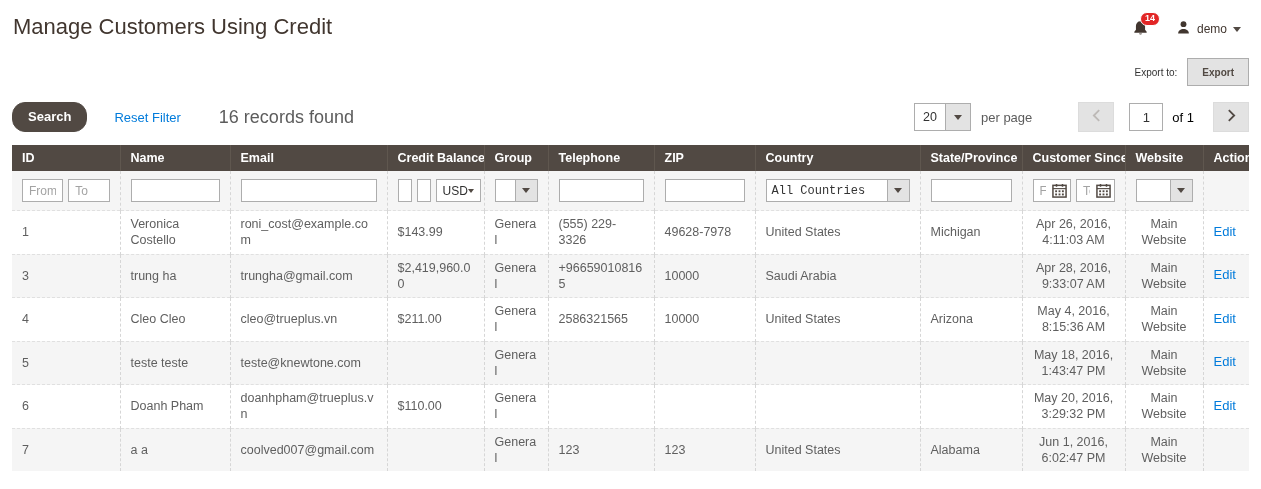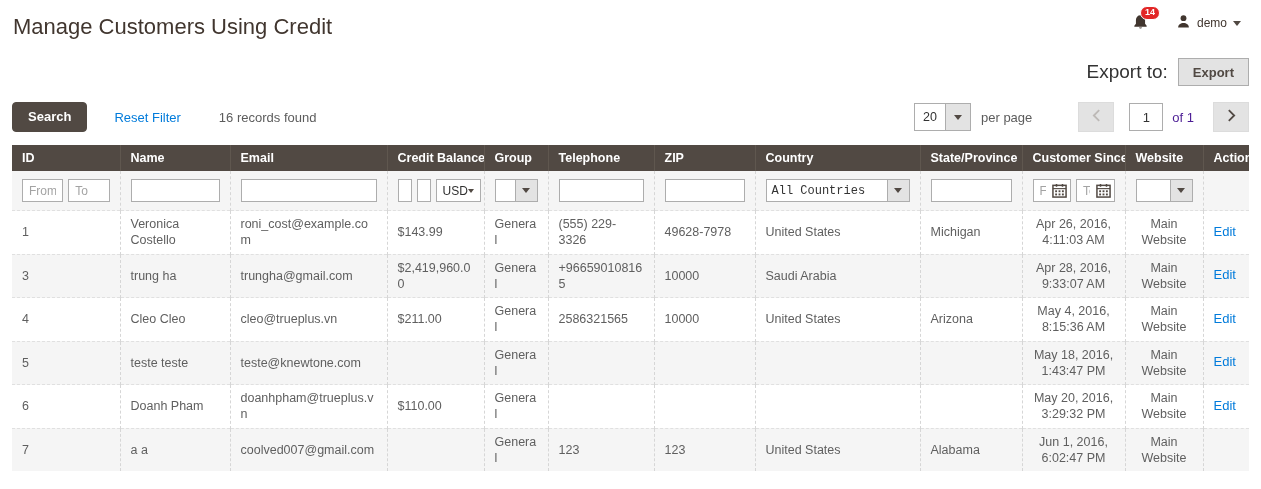--- a/index.html
+++ b/index.html
@@ -5,59 +5,59 @@
   * { box-sizing: border-box; }
   html,body { margin:0; padding:0; }
   body {
     width:1261px; height:489px; overflow:hidden;
     background:#fff; color:#333;
     font-family:"Liberation Sans","DejaVu Sans",sans-serif;
   }
   
   .page-header { display:flex; justify-content:space-between; align-items:flex-start; padding:14px 20px 0 13px; }
   .page-title { font-size:22px; font-weight:400; color:#41362f; margin:0; }
-  .admin-area { display:flex; align-items:flex-end; gap:26px; }
+  .admin-area { display:flex; align-items:flex-end; gap:26px; margin-top:6px; }
   .notif { position:relative; cursor:pointer; width:18px; height:18px; }
   .badge {
     position:absolute; top:-8px; left:8px; background:#e22626; color:#fff;
     font-size:9px; font-weight:700; padding:1px 4px 2px; border-radius:8px; border:1px solid #fff; line-height:1;
   }
   .user { display:flex; align-items:center; gap:6px; cursor:pointer; font-size:12px; color:#41362f; }
   .tri { width:0; height:0; border-left:4px solid transparent; border-right:4px solid transparent; border-top:5px solid #514943; }
   
   .export-row { display:flex; justify-content:flex-end; align-items:center; gap:10px; padding:0 12px; margin-top:18px; }
-  .export-label { font-size:19px; color:#333;margin-left:40px; }
+  .export-label { font-size:10px; color:#333;margin-left:40px; }
   .select { display:flex; align-items:stretch; border:1px solid #adadad; background:#fff; height:28px; cursor:pointer; }
   .select-value { display:flex; align-items:center; padding:0 8px; font-size:12.5px; color:#333; flex:1; white-space:nowrap; overflow:hidden; }
   .select-caret { width:25px; background:#e3e3e3; border-left:1px solid #adadad; display:flex; align-items:center; justify-content:center; flex:none; }
   .csv-select { width:92px; }
   .btn {
     height:28px; padding:0 14px; background:#e3e3e3; border:1px solid #adadad;
-    color:#514943; font-weight:700; font-size:13px; font-family:inherit; cursor:pointer;
+    color:#514943; font-weight:700; font-size:10px; font-family:inherit; cursor:pointer;
   }
   
   .filter-bar { display:flex; align-items:center; padding:0 12px; margin-top:16px; margin-bottom:13px; }
   .btn-search {
     background:#514943; color:#fff; border:1px solid #514943; font-weight:600;
-    font-size:13px; padding:6px 15px 7px; font-family:inherit; cursor:pointer; border-radius:4px;
+    font-size:13px; padding:6px 15px 7px; font-family:inherit; cursor:pointer; border-radius:13px;
   }
   .link { color:#007bdb; text-decoration:none; font-size:13px; cursor:pointer; }
   .reset { margin-left:27px; }
-  .records { margin-left:38px; font-size:13px; color:#5c5c5c; }
+  .records { margin-left:38px; font-size:18px; color:#5c5c5c; }
   .pagination { margin-left:auto; display:flex; align-items:center; }
   .pp-select { width:57px; height:28px; }
   .pp-label { font-size:13px; color:#5c5c5c; margin-left:10px; }
   .page-btn { width:36px; height:30px; background:#e3e3e3; border:1px solid #dcdcdc; display:flex; align-items:center; justify-content:center; cursor:pointer; }
   .prev { margin-left:46px; }
   .next { margin-left:10px; }
   .page-input {
     width:34px; height:28px; border:1px solid #adadad; text-align:center; font-size:13px;
     margin-left:15px; font-family:inherit; color:#333;
   }
-  .of-label { font-size:13px; color:#4c1d95; margin:0 9px; }
+  .of-label { font-size:13px; color:#000000; margin:0 9px; }
   
   table.grid { border-collapse:collapse; table-layout:fixed; width:1237px; margin:0 12px; }
   .grid th {
     background:#514943; color:#fff; font-size:12.5px; font-weight:700; text-align:left;
     padding:6px 10px; border-left:1px solid #5f574f; vertical-align:middle; white-space:nowrap; overflow:hidden;
   }
   .grid th:first-child { border-left:none; }
   .grid td { border-left:1px dashed #d6d6d6; }
   .grid td:first-child { border-left:none; }
   .filter-row td { background:#f5f5f5; padding:8px 10px; vertical-align:top; }

